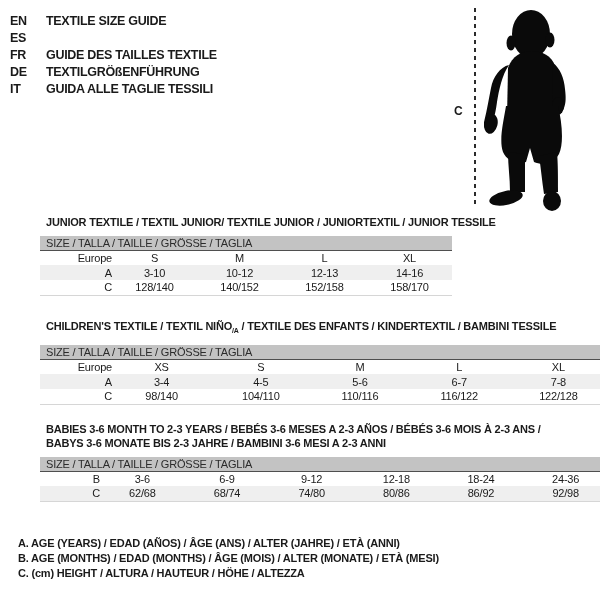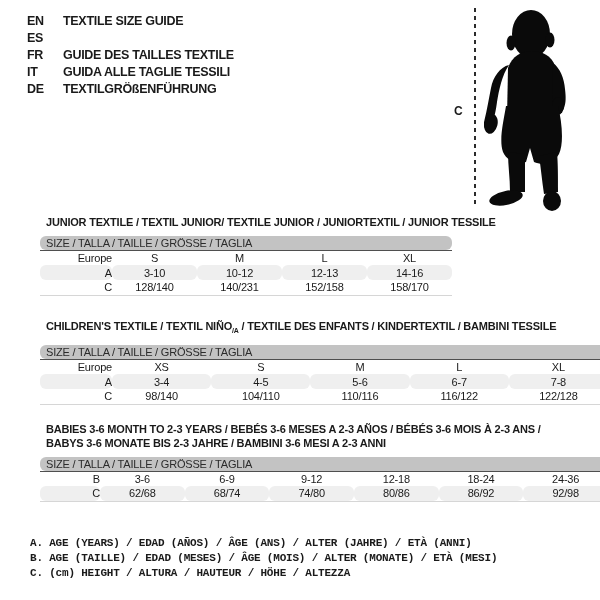--- a/index.html
+++ b/index.html
@@ -1,48 +1,48 @@
 <!DOCTYPE html>
 <html><head>
 <meta charset="utf-8">
 <style>
   * { margin:0; padding:0; box-sizing:border-box; }
   html,body { width:600px; height:600px; background:#ffffff; overflow:hidden; }
   body { font-family:"Liberation Sans", sans-serif; color:#1a1a1a; position:relative; }
 
   
-  .lang-header { position:absolute; top:13px; left:27px; }
+  .lang-header { position:absolute; top:13px; left:10px; }
   .lang-row { display:flex; line-height:17px; font-weight:bold; font-size:12.5px; letter-spacing:-0.3px; }
   .lang-code { width:36px; }
 
   
   .figure { position:absolute; left:452px; top:6px; width:146px; height:208px; }
   .measure-line { position:absolute; left:22px; top:2px; width:2px; height:200px;
      background:repeating-linear-gradient(to bottom,#2b2b2b 0 4px,transparent 4px 8px); }
   .c-label { position:absolute; left:2px; top:98px; font-size:12px; font-weight:bold; }
   .toddler { position:absolute; left:32px; top:0; }
 
   
   .section { position:absolute; left:16px;margin-left:24px; }
   .section-title { font-size:11px; font-weight:bold; letter-spacing:-0.2px; padding-left:6px; line-height:14px; }
   .sub { font-size:7px; vertical-align:sub; }
 
   table { border-collapse:collapse; table-layout:fixed; margin-top:7px; border-bottom:1px solid #d6d6d6; }
   .t1 { width:412px; }
   .t2 { width:568px; }
-  td, th { font-size:11px; font-weight:normal; letter-spacing:-0.2px; padding:0; height:15px; vertical-align:middle;border-radius:6px; }
+  td, th { font-size:11px; font-weight:normal; letter-spacing:-0.2px; padding:0; height:15px; vertical-align:middle; }
   th { text-align:right; padding-left:6px; }
   td.val { text-align:center; }
   tr.r-hdr td { background:#c3c3c3; border-bottom:1px solid #4f4f4f; height:14px; padding-left:6px; text-align:left; color:#2b2b2b; }
   tr.r-alt { background:#efefef; }
   col.c-label1 { width:72px; }
   col.c-label2 { width:60px; }
 
   
-  .notes { position:absolute; left:24px; top:536px; padding-left:6px;font-family:Liberation Mono, monospace; }
+  .notes { position:absolute; left:12px; top:536px; padding-left:6px; }
   .note-line { font-size:11px; font-weight:bold; letter-spacing:-0.2px; line-height:15.2px; }
 
   .pos-s1 { top:215px; }
   .pos-s2 { top:319px; }
   .pos-s3 { top:422px; }
 </style>
 </head>
 <body>
 
 <div class="lang-header">
@@ -51,26 +51,26 @@
     <span class="lang-text">TEXTILE SIZE GUIDE</span>
   </div>
   <div class="lang-row">
     <span class="lang-code">ES</span>
   </div>
   <div class="lang-row">
     <span class="lang-code">FR</span>
     <span class="lang-text">GUIDE DES TAILLES TEXTILE</span>
   </div>
   <div class="lang-row">
+    <span class="lang-code">DE</span>
+    <span class="lang-text">TEXTILGRÖßENFÜHRUNG</span>
+  </div>
+  <div class="lang-row">
     <span class="lang-code">IT</span>
     <span class="lang-text">GUIDA ALLE TAGLIE TESSILI</span>
-  </div>
-  <div class="lang-row">
-    <span class="lang-code">DE</span>
-    <span class="lang-text">TEXTILGRÖßENFÜHRUNG</span>
   </div>
 </div>
 
 <div class="figure">
   <div class="measure-line"></div>
   <span class="c-label">C</span>
   <svg class="toddler" width="114" height="208" viewBox="0 0 114 208" fill="#0a0a0a" xmlns="http://www.w3.org/2000/svg">
     <ellipse cx="47" cy="28" rx="19" ry="24"></ellipse>
     <ellipse cx="27" cy="37" rx="4.5" ry="7.5"></ellipse>
     <ellipse cx="66" cy="34" rx="4.5" ry="7.5"></ellipse>
@@ -111,21 +111,21 @@
       <tr class="r-alt">
         <th>A</th>
         <td class="val">3-10</td>
         <td class="val">10-12</td>
         <td class="val">12-13</td>
         <td class="val">14-16</td>
       </tr>
       <tr>
         <th>C</th>
         <td class="val">128/140</td>
-        <td class="val">140/231</td>
+        <td class="val">140/152</td>
         <td class="val">152/158</td>
         <td class="val">158/170</td>
       </tr>
     </tbody>
   </table>
 </section>
 
 <section class="section pos-s2">
   <h2 class="section-title"><span>CHILDREN'S TEXTILE / TEXTIL NIÑO</span><span class="sub">/A</span><span> / TEXTILE DES ENFANTS / KINDERTEXTIL / BAMBINI TESSILE</span></h2>
   <table class="t2">
@@ -205,15 +205,15 @@
         <td class="val">80/86</td>
         <td class="val">86/92</td>
         <td class="val">92/98</td>
       </tr>
     </tbody>
   </table>
 </section>
 
 <div class="notes">
   <div class="note-line">A. AGE (YEARS) / EDAD (AÑOS) / ÂGE (ANS) / ALTER (JAHRE) / ETÀ (ANNI)</div>
-  <div class="note-line">B. AGE (TAILLE) / EDAD (MESES) / ÂGE (MOIS) / ALTER (MONATE) / ETÀ (MESI)</div>
+  <div class="note-line">B. AGE (MONTHS) / EDAD (MONTHS) / ÂGE (MOIS) / ALTER (MONATE) / ETÀ (MESI)</div>
   <div class="note-line">C. (cm) HEIGHT / ALTURA / HAUTEUR / HÖHE / ALTEZZA</div>
 </div>
 
 </body></html>

